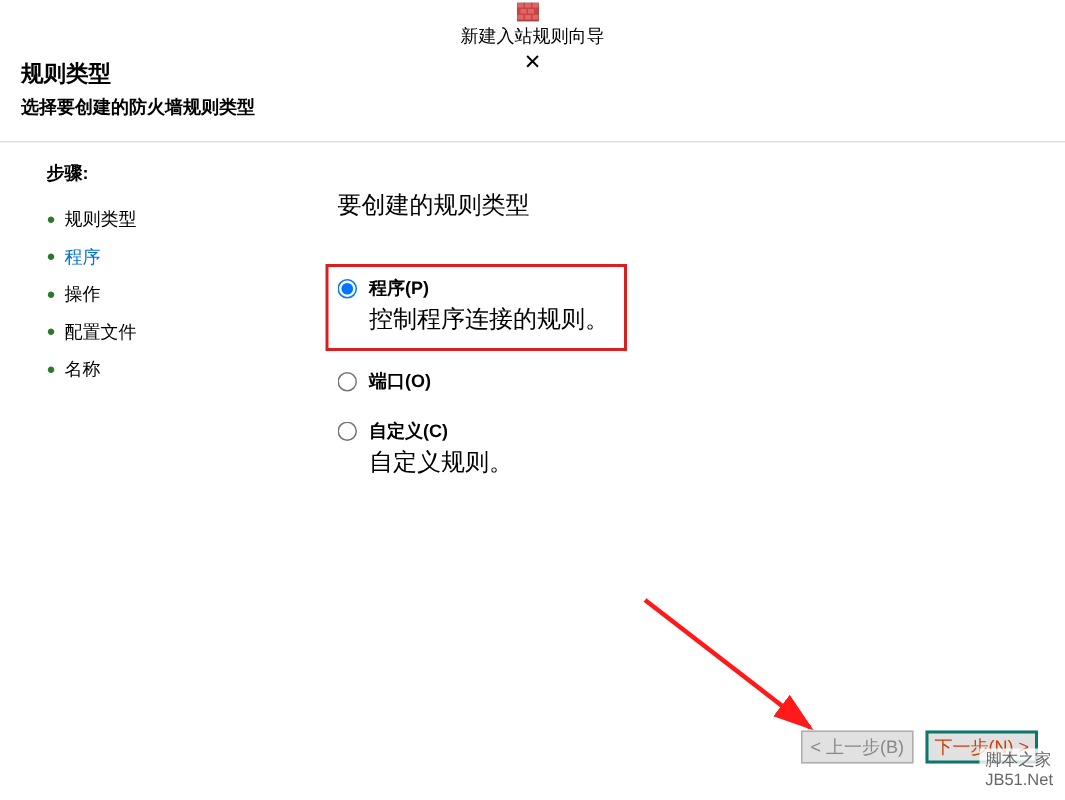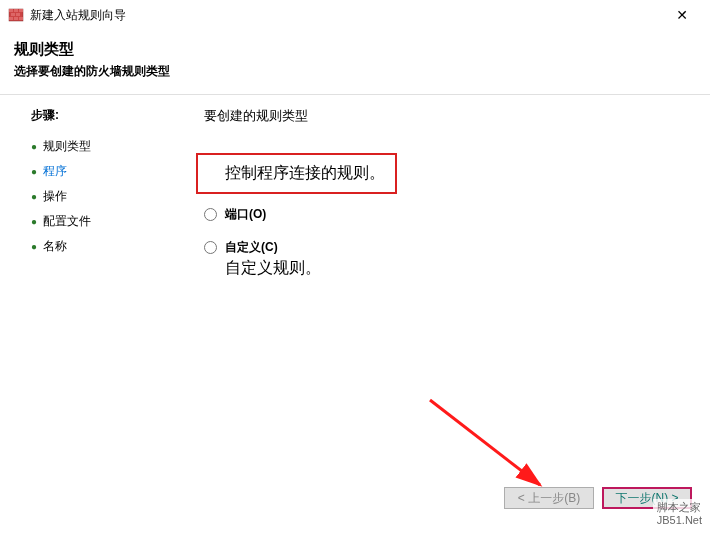--- a/index.html
+++ b/index.html
@@ -1,43 +1,43 @@
 <!DOCTYPE html>
 <html><head>
 <meta charset="utf-8">
 <style>
 * { box-sizing: border-box; margin: 0; padding: 0; }
 body { font-family: "Microsoft YaHei", "SimSun", sans-serif; font-size: 12px; background: #fff; color: #000; width: 710px; height: 533px; overflow: hidden; position: relative; }
-.titlebar { height: 30px; display: flex; align-items: center; padding: 0 8px; background: #fff; }
+.titlebar { height: 30px; display: flex; align-items: center; padding: 0 8px; background: #fff; flex-direction: column; }
 .titlebar-icon { width: 16px; height: 16px; margin-right: 6px; }
 .titlebar-title { flex: 1; font-size: 12px; }
 .close-btn { width: 40px; height: 28px; display: flex; align-items: center; justify-content: center; font-size: 14px; cursor: pointer; }
 .header { padding: 10px 14px 8px 14px; }
 .header-title { font-size: 15px; font-weight: bold; margin-bottom: 4px; }
 .header-subtitle { font-size: 12px; color: #000; font-weight: bold; }
 .divider { border-top: 1px solid #e0e0e0; margin: 6px 0 0 0; }
 .body { display: flex; height: 388px; }
-.sidebar { width: 172px; padding: 12px 31px; }
+.sidebar { width: 172px; padding: 12px 10px; margin-left: 21px; }
 .sidebar-title { font-weight: bold; font-size: 12px; margin-bottom: 10px; }
 .sidebar-item { display: flex; align-items: center; padding: 4px 0; font-size: 12px; }
 .bullet { color: #2b7a2b; margin-right: 6px; font-size: 10px; }
 .sidebar-item.active { color: #006fd6; }
 .main { flex: 1; padding: 12px 20px 12px 32px; }
-.main-title { font-size: 13px; margin-bottom: 28px; }
+.main-title { font-size: 16px; margin-bottom: 28px; margin-top: 20px; }
 .opt { margin-bottom: 16px; position: relative; }
 .opt-row { display: flex; align-items: flex-start; }
 .radio { margin-top: 2px; margin-right: 8px; }
 .opt-label { font-weight: bold; font-size: 12px; }
 .opt-desc { font-size: 16px; margin-left: 21px; margin-top: 2px; color: #000; }
 .highlight-box { border: 2px solid #d92020; padding: 6px 10px 8px 6px; margin-left: -8px; margin-bottom: 12px; display: inline-block; min-width: 175px; }
 .select-box { margin-left: 21px; margin-top: 6px; width: 420px; height: 22px; background: #e8e8e8; border: 1px solid #ccc; color: #666; padding: 2px 6px; display: flex; align-items: center; justify-content: space-between; font-size: 12px; }
 .footer { position: absolute; bottom: 24px; right: 18px; display: flex; gap: 8px; }
-.btn { width: 90px; height: 22px; border: 1px solid #adadad; background: #e1e1e1; font-size: 12px; display: flex; align-items: center; justify-content: center; cursor: pointer; }
+.btn { width: 75px; height: 22px; border: 1px solid #adadad; background: #e1e1e1; font-size: 12px; display: flex; align-items: center; justify-content: center; cursor: pointer; }
 .btn.disabled { color: #888; }
-.btn.primary { border: 2px solid #be185d; background: #e1e1e1; color: #0f766e; }
+.btn.primary { border: 2px solid #0f766e; background: #e1e1e1; color: #c2410c; }
 .watermark { position: absolute; bottom: 4px; right: 4px; font-size: 11px; color: #666; background: rgba(255,255,255,0.8); padding: 2px 4px; line-height: 1.2; margin-top: 20px; }
 .arrow-svg { position: absolute; pointer-events: none; }
 </style>
 </head>
 <body>
 
 <div class="titlebar">
   <span class="titlebar-icon">
     <svg viewBox="0 0 16 16" width="16" height="16">
         <rect x="1" y="2" width="14" height="12" fill="#c44" stroke="#833" stroke-width="0.5"></rect>
@@ -83,20 +83,24 @@
     <div class="sidebar-item">
         <span class="bullet">●</span>
         <span>名称</span>
       </div>
   </div>
 
   <div class="main">
     <div class="main-title">要创建的规则类型</div>
 
     <div class="highlight-box">
+      <div class="opt-row">
+        <input type="radio" class="radio" checked="" style="">
+        <span class="opt-label">程序(P)</span>
+      </div>
       <div class="opt-desc">控制程序连接的规则。</div>
     </div>
 
     <div class="opt">
       <div class="opt-row">
         <input type="radio" class="radio" style="">
         <span class="opt-label">端口(O)</span>
       </div>
     </div>
 

